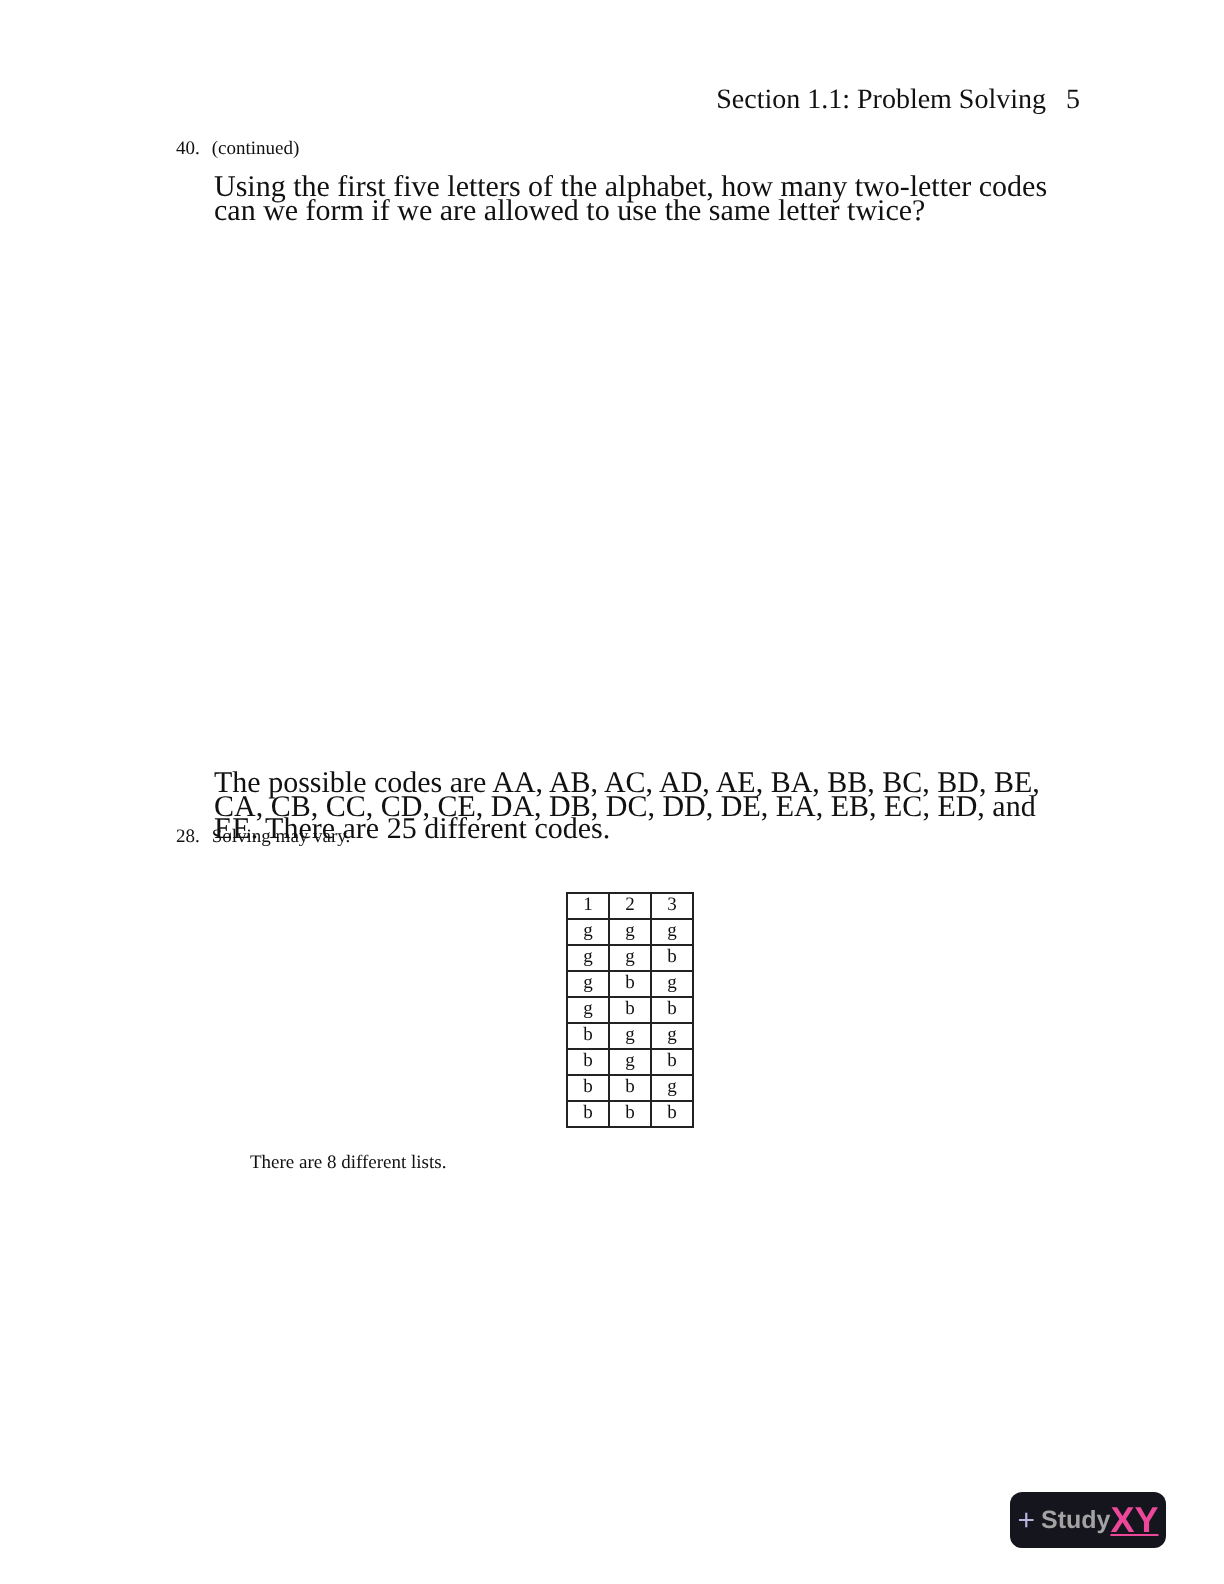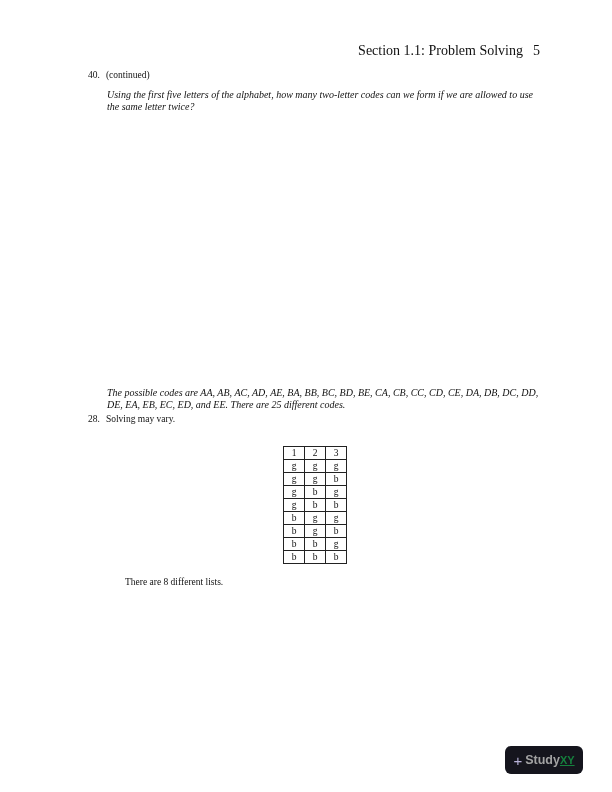--- a/index.html
+++ b/index.html
@@ -30,23 +30,22 @@
     position: absolute;
     left: 88px;
     font-size: 9.5px;
     white-space: nowrap;
   }
   .q-head .qnum { margin-right: 6px; }
 
   .q-body {
     position: absolute;
     left: 107px;
-    font-size: 10px;
+    font-size: 15px;
     line-height: 11.5px;
-    font-style: italic;
   }
 
   .p27-head { top: 70px; }
   .p27-question { top: 89px; width: 434px; }
   .p27-answer  { top: 387px; width: 436px; }
 
   .p28-head { top: 414px; }
   .p28-question { top: 429px; width: 440px; }
 
   .gender-table {
@@ -96,22 +95,22 @@
     font-weight: 300;
     margin-right: 3px;
     line-height: 1;
   }
   .logo-study {
     color: #a3a3a3;
     font-size: 12.5px;
     font-weight: bold;
   }
   .logo-xy {
-    color: #15803d;
-    font-size: 11px;
+    color: #ec4899;
+    font-size: 18px;
     font-weight: bold;
     text-decoration: underline;
   }
 </style>
 </head>
 <body>
 
 <div class="page">
 
   <div class="header">

